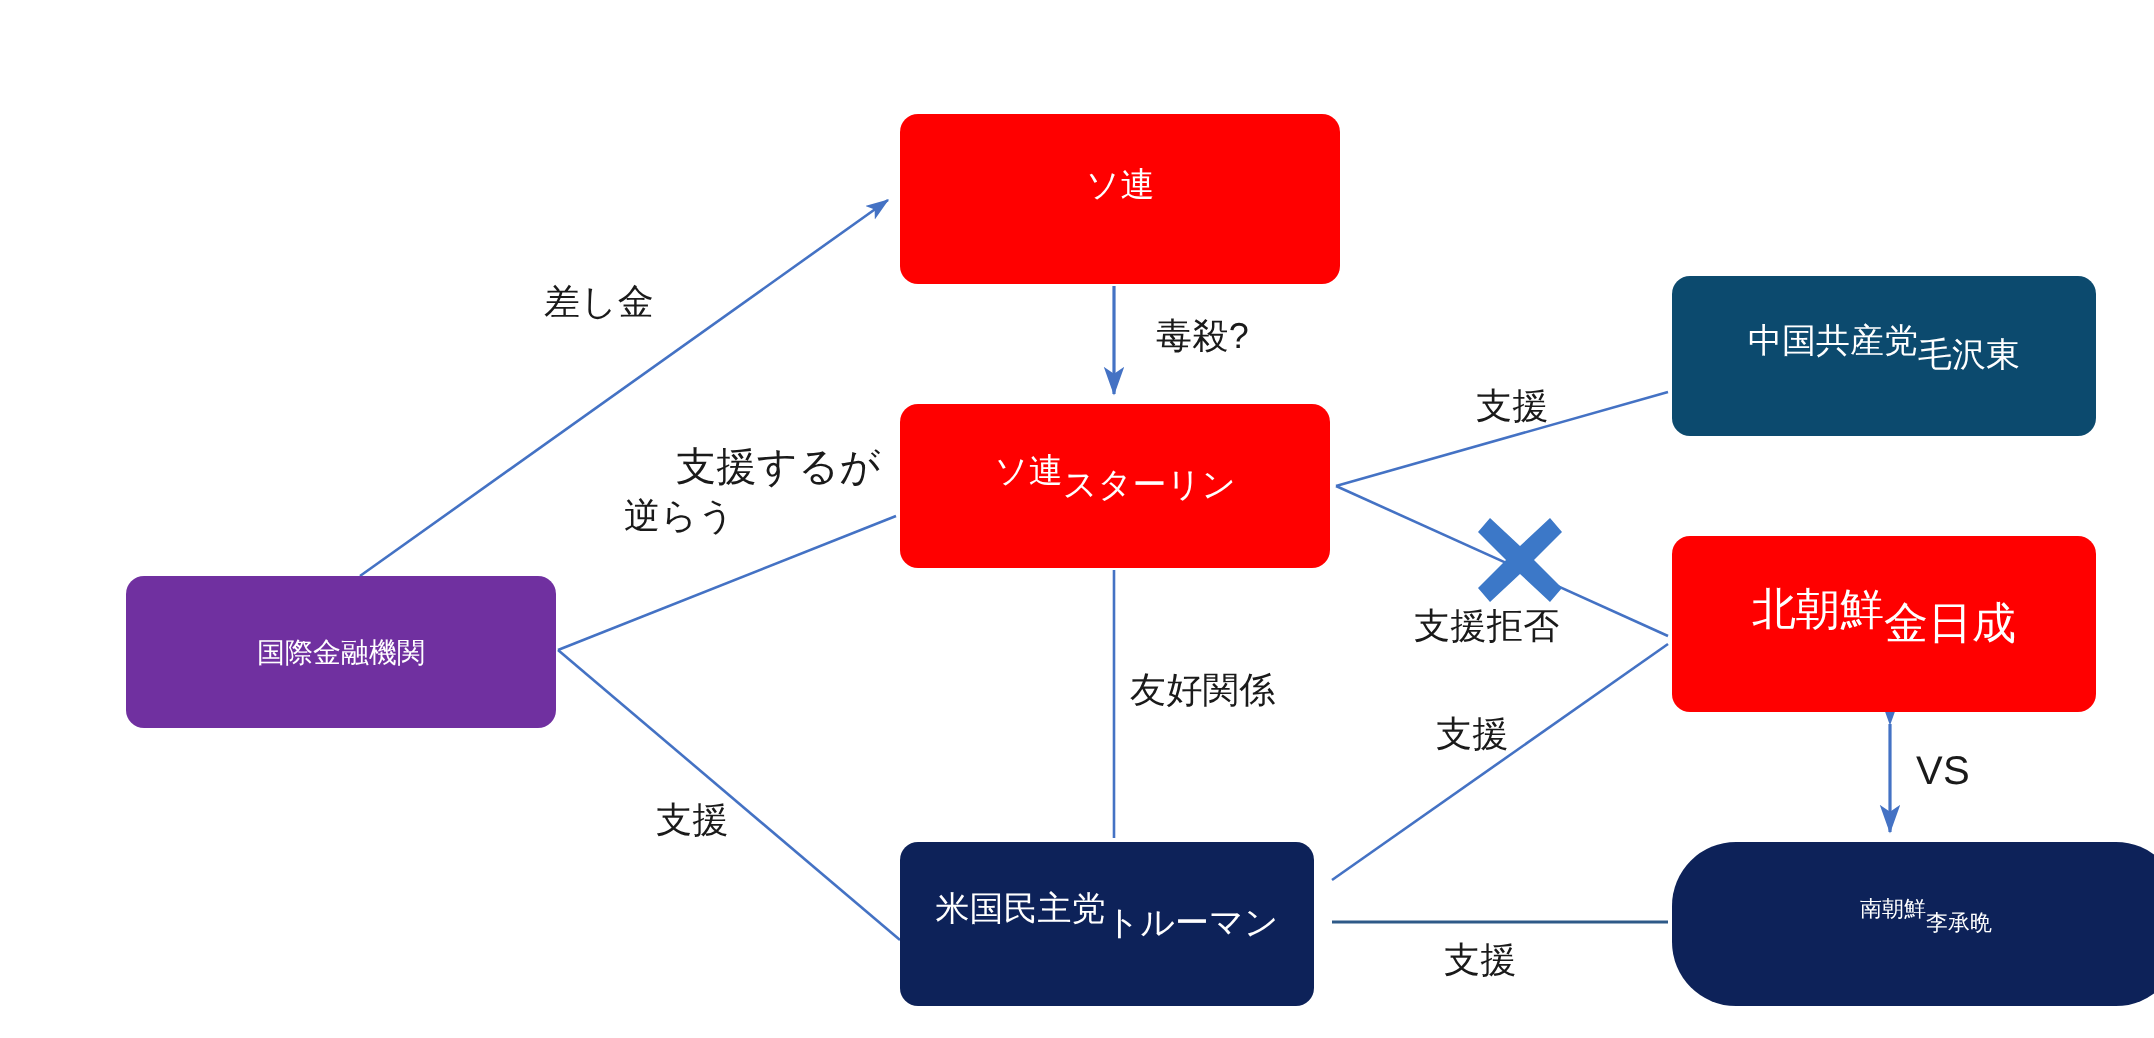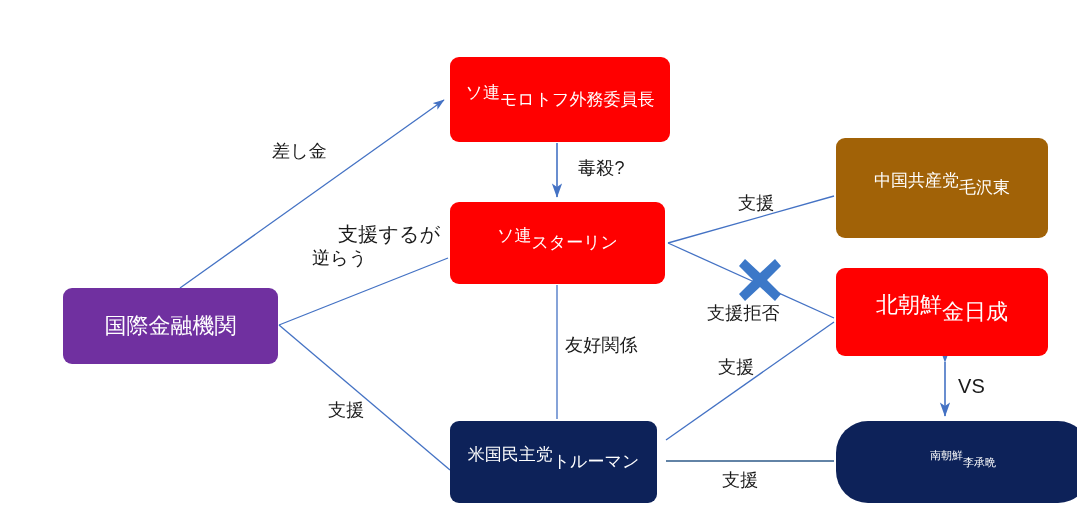--- a/index.html
+++ b/index.html
@@ -88,35 +88,34 @@
 
     <line x1="666" y1="461" x2="834" y2="461" stroke="#2E5A88" stroke-width="1.6"></line>
 
     <line x1="945" y1="362" x2="945" y2="416" stroke="#4472C4" stroke-width="1.6" marker-end="url(#arrowEnd)" marker-start="url(#arrowStart)"></line>
   </svg>
 
   <svg class="cross-mark" style="left:735px; top:255px;" width="50" height="50" viewBox="0 0 50 50">
     <path d="M10,4 L25,18 L40,4 L46,11 L32,25 L46,39 L40,46 L25,32 L10,46 L4,39 L18,25 L4,11 Z" fill="#3C78C8"></path>
   </svg>
 
-  <div class="node single" style="left:63px; top:288px; width:215px; height:76px; background:#7030A0; font-size:22px;">
+  <div class="node single" style="left:63px; top:288px; width:215px; height:76px; background:#7030A0; font-size:14px;">
     <span class="line1">国際金融機関</span>
   </div>
 
   <div class="node" style="left:450px; top:57px; width:220px; height:85px; background:#FF0000; font-size:17px;">
     <span class="line1">ソ連</span>
-    <span class="line2">モロトフ外務委員長</span>
   </div>
 
   <div class="node" style="left:450px; top:202px; width:215px; height:82px; background:#FF0000; font-size:17px;">
     <span class="line1">ソ連</span>
     <span class="line2">スターリン</span>
   </div>
 
-  <div class="node" style="left:836px; top:138px; width:212px; height:100px; background:#a16207; font-size:17px;">
+  <div class="node" style="left:836px; top:138px; width:212px; height:80px; background:#0c4a6e; font-size:17px;">
     <span class="line1">中国共産党</span>
     <span class="line2">毛沢東</span>
   </div>
 
   <div class="node" style="left:836px; top:268px; width:212px; height:88px; background:#FF0000; font-size:22px;">
     <span class="line1">北朝鮮</span>
     <span class="line2">金日成</span>
   </div>
 
   <div class="node" style="left:450px; top:421px; width:207px; height:82px; background:#0D2259; font-size:17px;">

